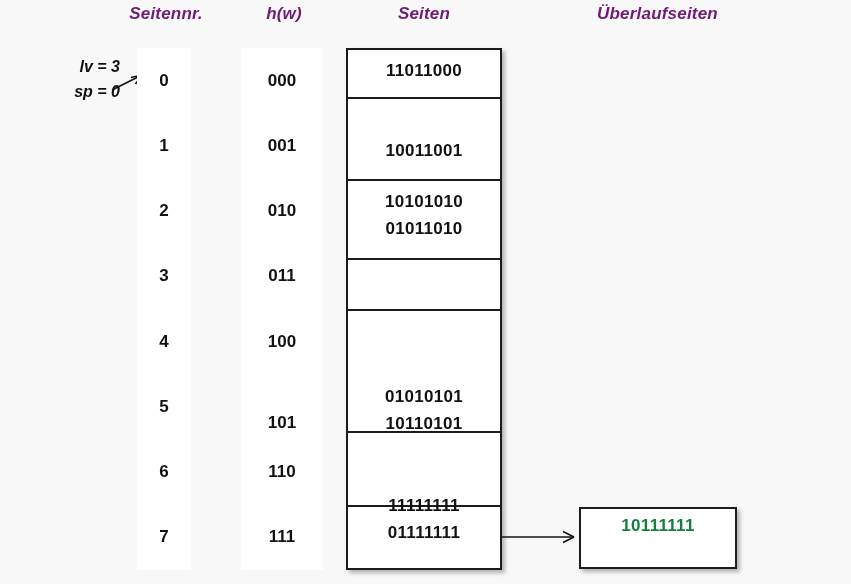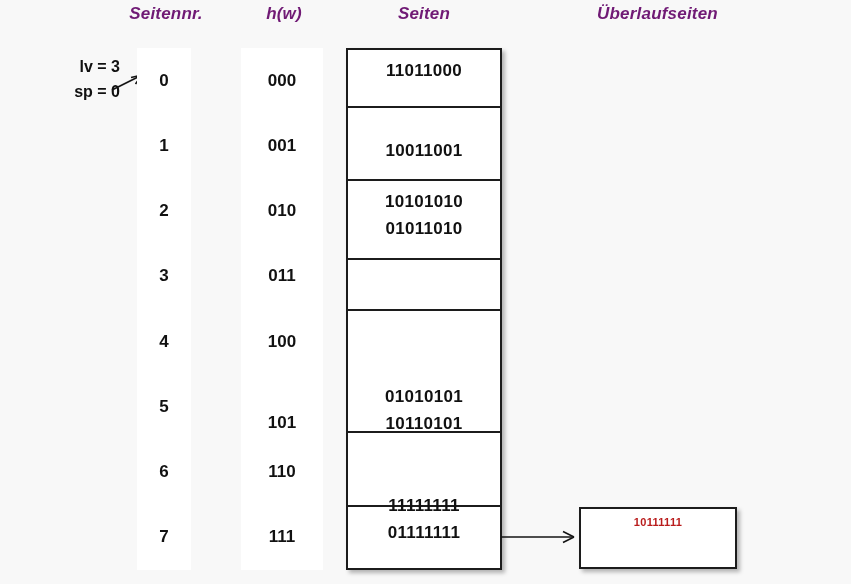--- a/index.html
+++ b/index.html
@@ -31,20 +31,21 @@
   #hdr-seitennr { left: 126px; width: 80px; }
   #hdr-hw       { left: 244px; width: 80px; }
   #hdr-seiten   { left: 384px; width: 80px; }
   #hdr-ueber    { left: 580px; width: 155px; }
 
   
   #params {
     position: absolute;
     left: 40px;
     top: 54px;
+    font-style: italic;
     font-size: 16px;
     font-weight: 600;
     line-height: 25px;
     white-space: nowrap;
     text-align: right;
     width: 80px;
   }
   #param-arrow {
     position: absolute;
     left: 110px;
@@ -120,24 +121,24 @@
     border: 2px solid #1c1c1c;
     box-sizing: border-box;
     background: #ffffff;
     box-shadow: 3px 3px 4px rgba(0,0,0,0.28);
     display: flex;
     align-items: flex-start;
     justify-content: center;
     padding-top: 7px;
   }
   #overflow-box .entry {
-    font-size: 11px;
+    font-size: 17px;
     font-weight: 600;
     letter-spacing: 0.3px;
-    color: #b91c1c;
+    color: #15803d;
   }
 
   
   #overflow-arrow {
     position: absolute;
     left: 500px;
     top: 525px;
     width: 84px;
     height: 24px;
   }
@@ -179,21 +180,21 @@
     <div class="band-cell" style="top: 65.25px; height: 65.25px;">001</div>
     <div class="band-cell" style="top: 130.5px; height: 65.25px;">010</div>
     <div class="band-cell" style="top: 195.75px; height: 65.25px;">011</div>
     <div class="band-cell" style="top: 261px; height: 65.25px;">100</div>
     <div class="band-cell" style="top: 342px; height: 65.25px;">101</div>
     <div class="band-cell" style="top: 391.5px; height: 65.25px;">110</div>
     <div class="band-cell" style="top: 456.75px; height: 65.25px;">111</div>
   </div>
 
 <div id="seiten-table">
-    <div class="seiten-row" style="top: 0px; height: 58px;">
+    <div class="seiten-row" style="top: 0px; height: 49px;">
       <div class="entry">11011000</div>
     </div>
     <div class="seiten-row" style="top: 65.25px; height: 65.25px; justify-content: center;">
       <div class="entry">10011001</div>
     </div>
     <div class="seiten-row" style="top: 130.5px; height: 79px;">
       <div class="entry">10101010</div>
       <div class="entry">01011010</div>
     </div>
     <div class="seiten-row" style="top: 195.75px; height: 65.25px;"></div>

